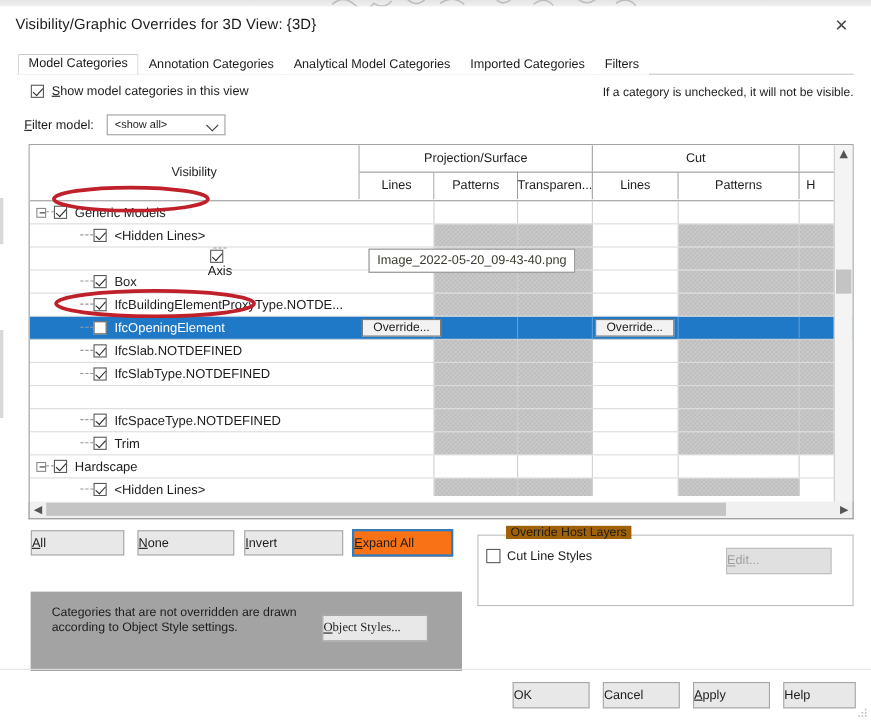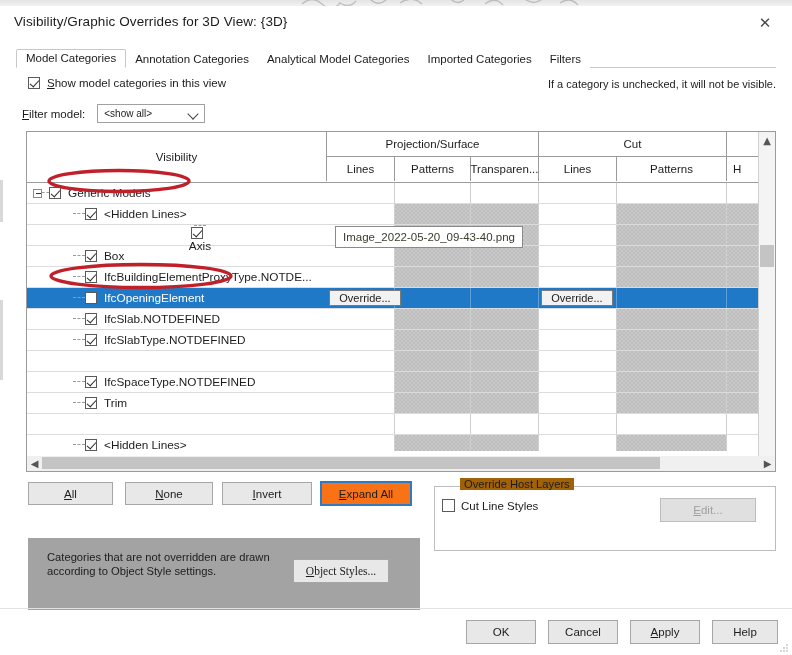--- a/index.html
+++ b/index.html
@@ -167,21 +167,21 @@
     font-size:10px;color:#555;cursor:pointer;font-family:"DejaVu Sans",sans-serif;
   }
   .hs-thumb{
     position:absolute;left:15px;top:1px;width:618px;height:12px;background:#c4c4c4;cursor:pointer;
   }
   
   .btn{
     position:absolute;box-sizing:border-box;
     background:#e8e8e8;border:1px solid #a6a6a6;
     font-size:11.5px;color:#1c1c1c;cursor:pointer;
-    display:flex;align-items:center;justify-content:center;
+    display:flex;align-items:center;justify-content:flex-start;
   }
   .btn.focus{border:2px solid #2b7cc4;background:#f97316;}
   .btn.disabled{color:#a0a0a0;background:#e0e0e0;border-color:#bdbdbd;cursor:default;}
   
   .infopanel{
     position:absolute;left:28px;top:516px;width:392px;height:72px;
     border:3px solid #a3a3a3;background:#a3a3a3;box-sizing:border-box;margin-top:16px;
   }
   .infotext{
     position:absolute;left:16px;top:9px;width:230px;
@@ -412,20 +412,26 @@
             <span class="label">Trim</span>
           </div>
         </div>
         <div class="row">
           <div class="cell" style="left: 300px; width: 68px;"></div>
           <div class="cell" style="left: 368px; width: 76px;"></div>
           <div class="cell" style="left: 444px; width: 68px;"></div>
           <div class="cell" style="left: 512px; width: 78px;"></div>
           <div class="cell" style="left: 590px; width: 110px;"></div>
           <div class="cell" style="left: 700px; width: 32px;"></div>
+          <div class="namecell" style="padding-left: 6px;">
+            <span class="expander"></span>
+            <span class="treeline" style="width: 7px;"></span>
+            <span class="wcheck on" style="margin-right: 7px;"></span>
+            <span class="label">Hardscape</span>
+          </div>
         </div>
         <div class="row">
           <div class="cell" style="left: 300px; width: 68px;"></div>
           <div class="cell grey" style="left: 368px; width: 76px;"></div>
           <div class="cell grey" style="left: 444px; width: 68px;"></div>
           <div class="cell" style="left: 512px; width: 78px;"></div>
           <div class="cell grey" style="left: 590px; width: 110px;"></div>
           <div class="cell" style="left: 700px; width: 32px;"></div>
           <div class="namecell" style="padding-left: 46px;">
             <span class="treeline"></span>

